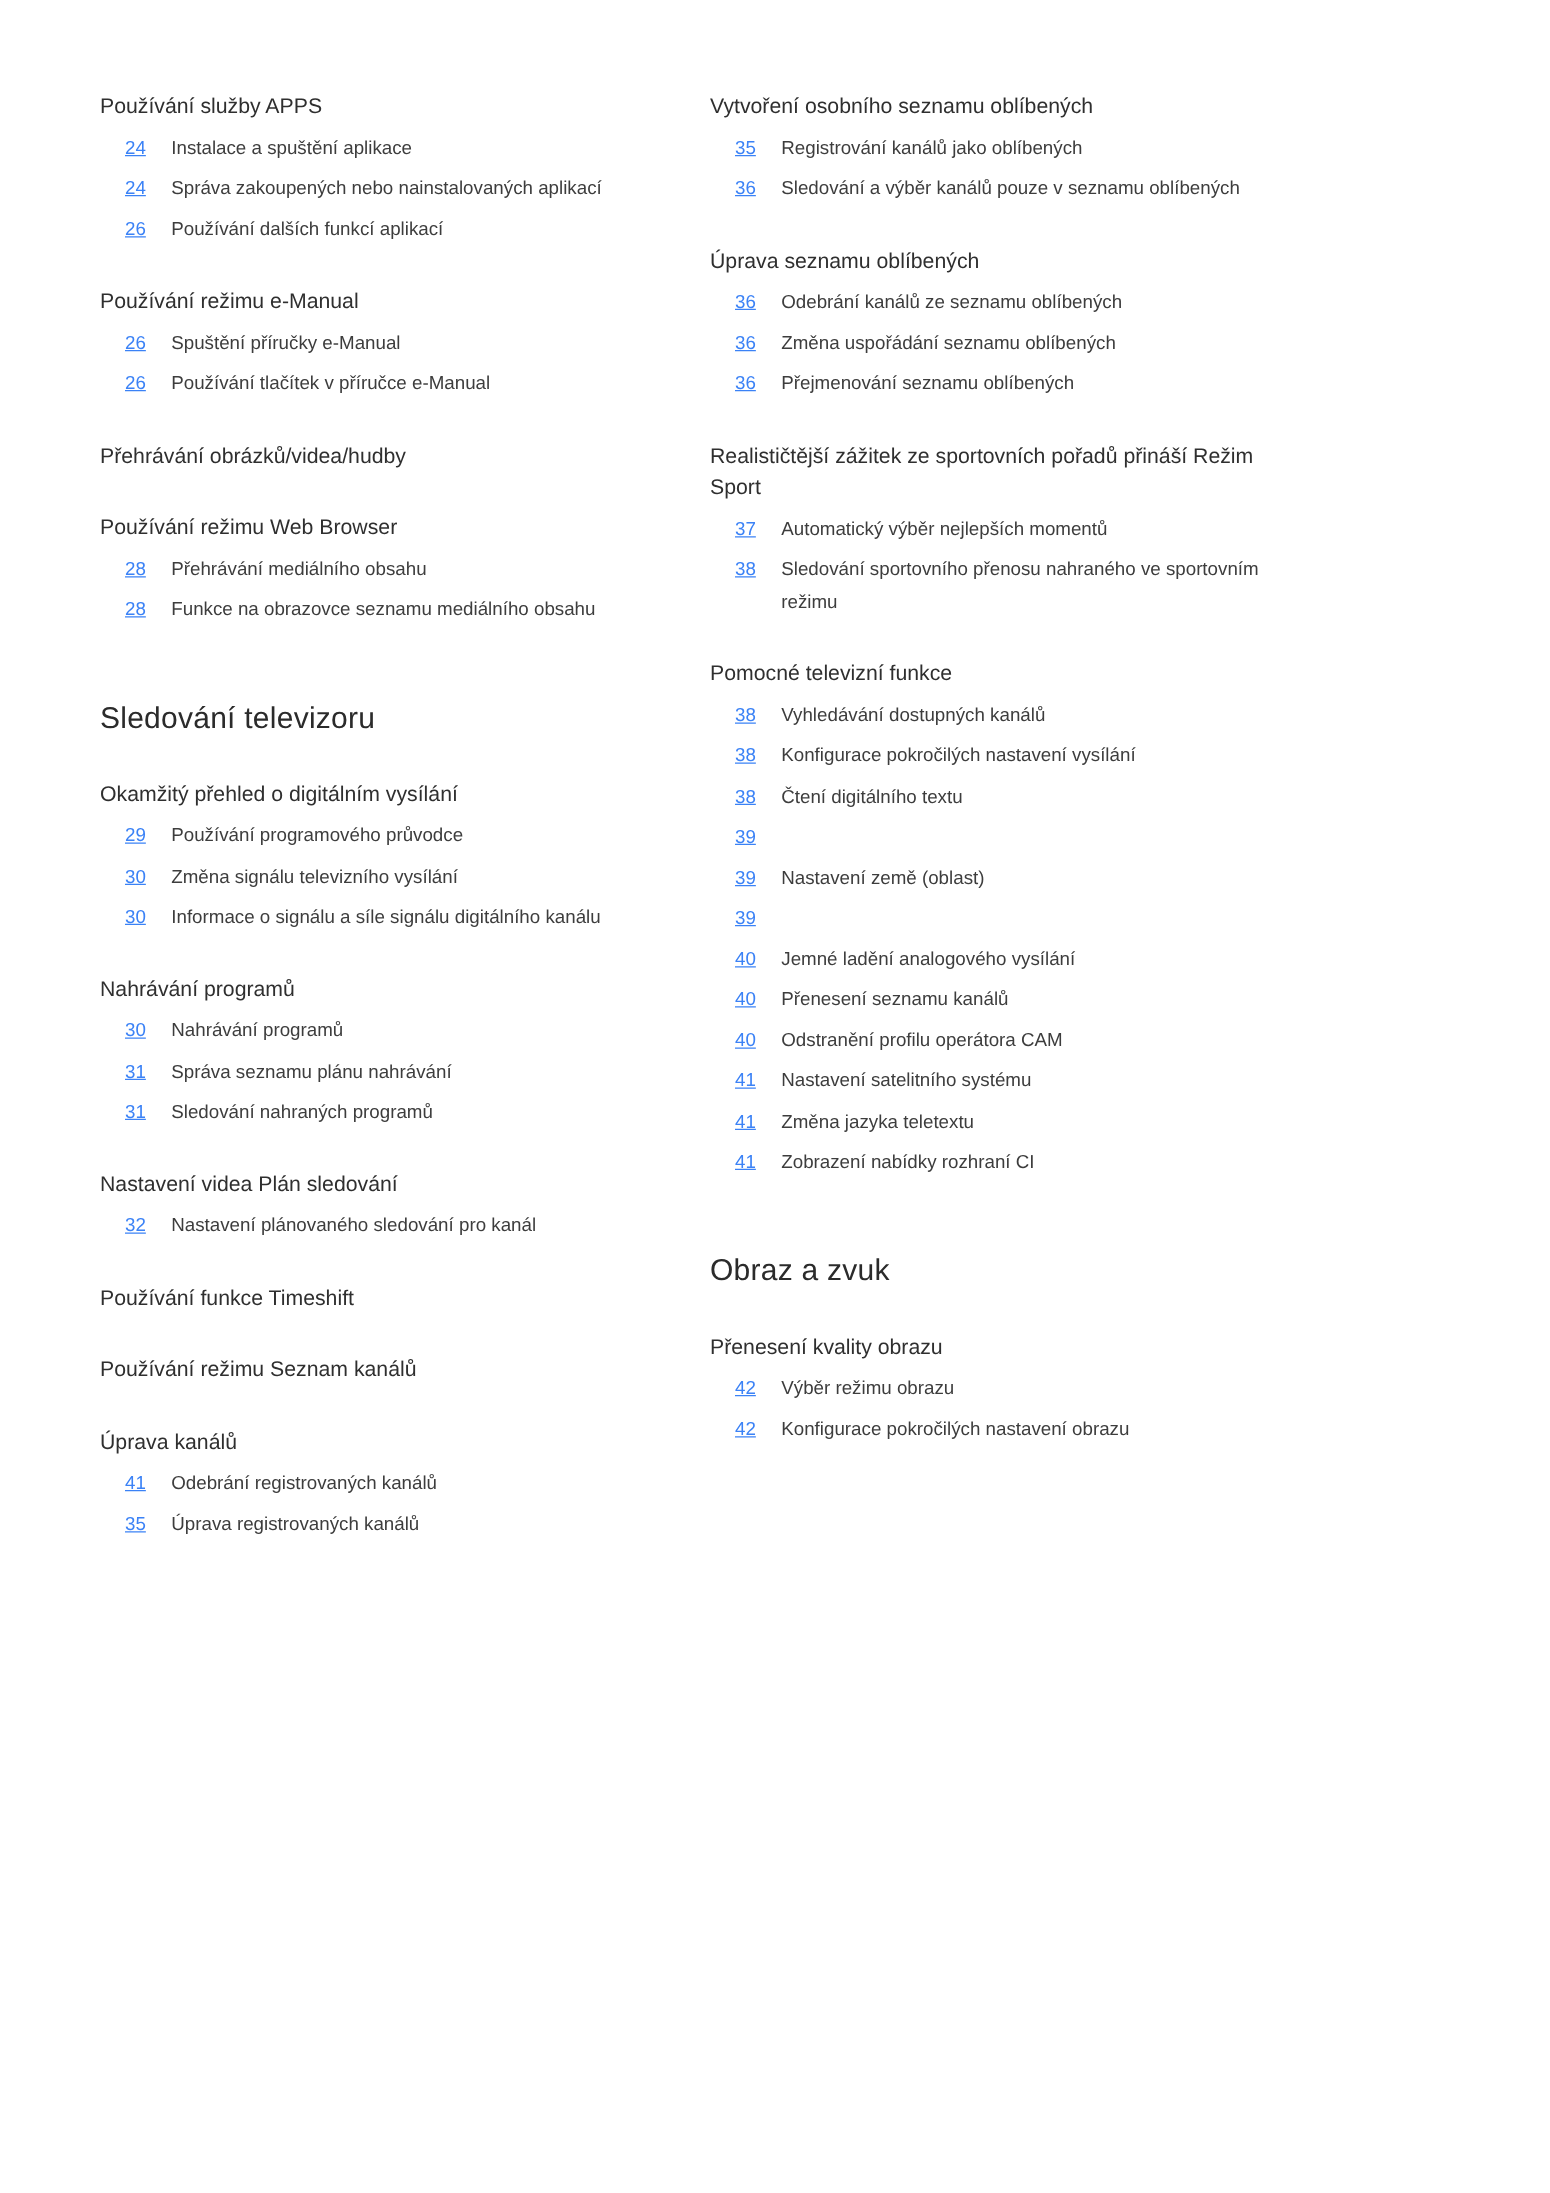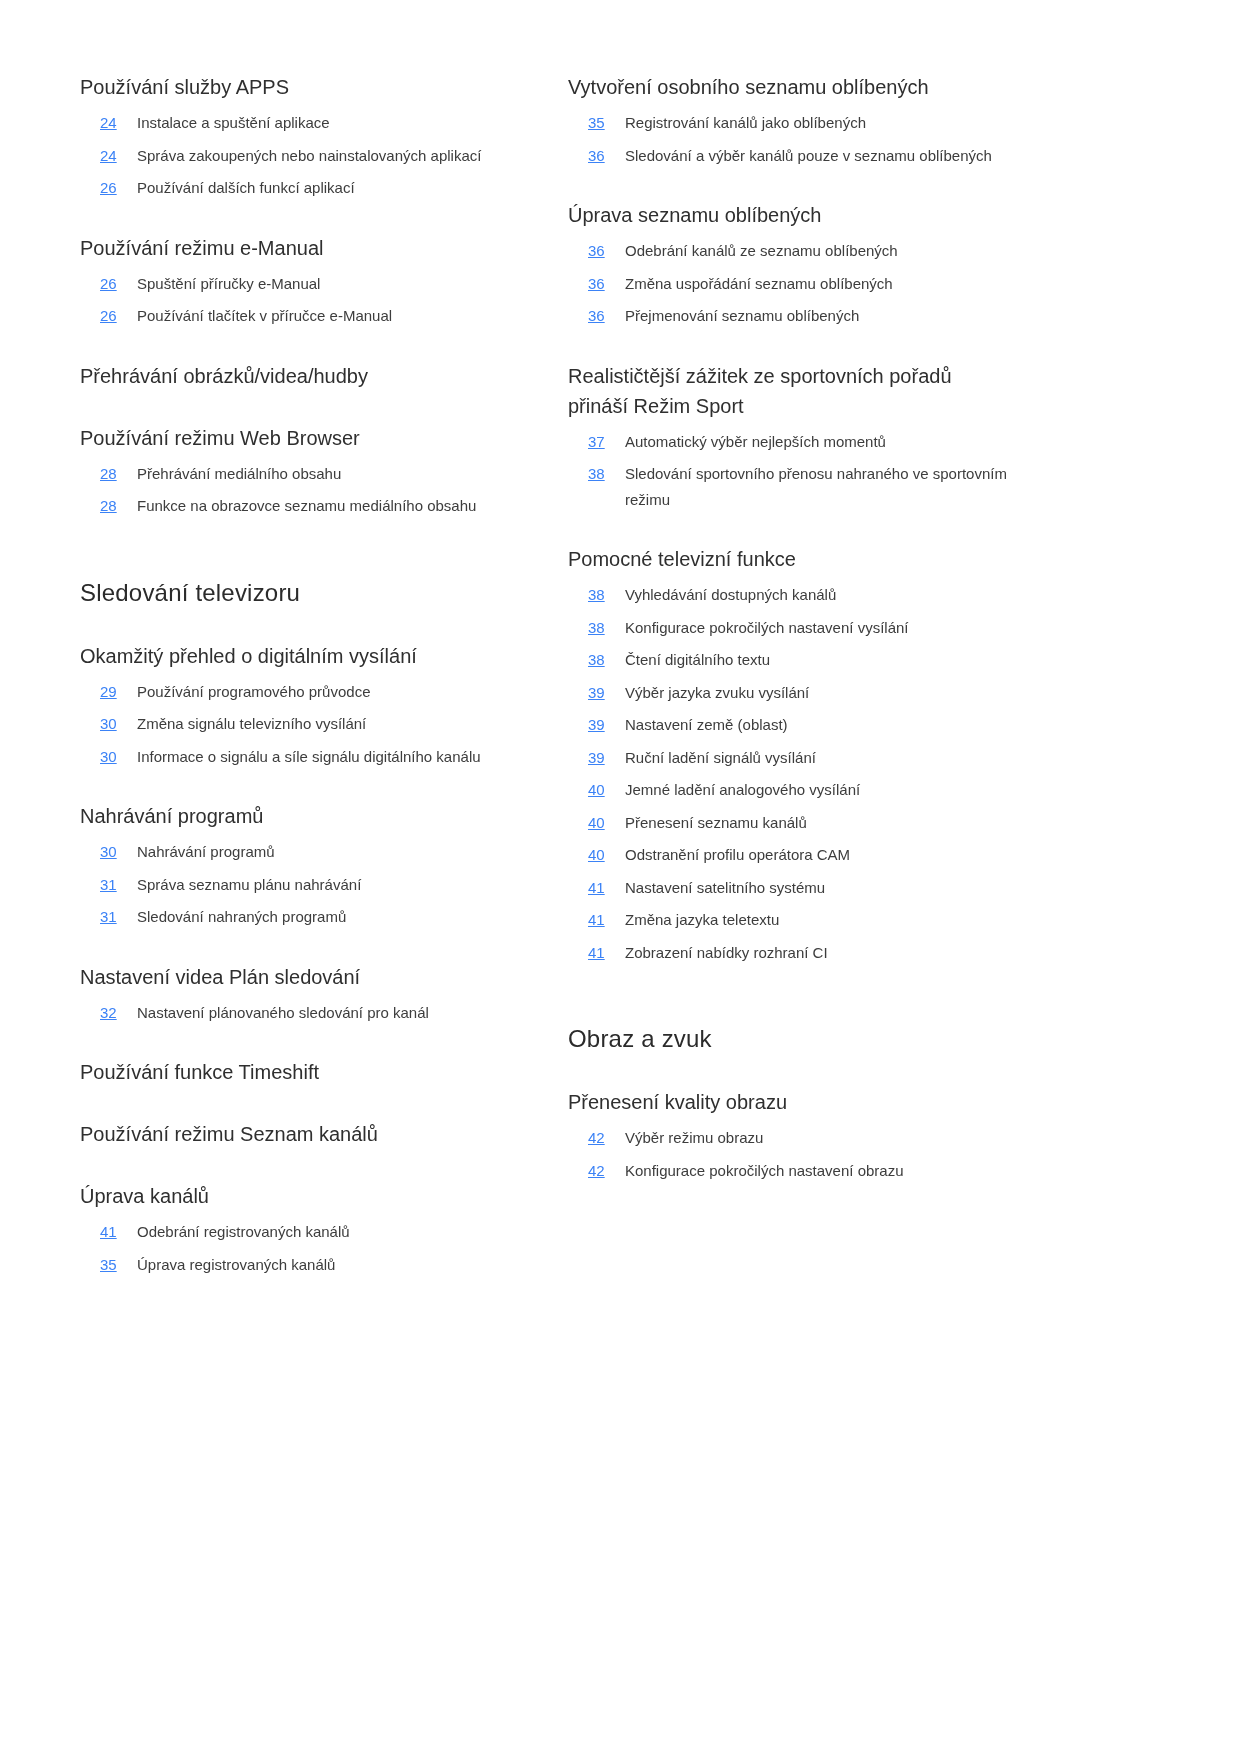--- a/index.html
+++ b/index.html
@@ -16,21 +16,21 @@
   }
   .columns {
     display: flex;
     align-items: flex-start;
   }
   .col { flex: 0 0 auto; }
   .col-left  { width: 442px; margin-right: 46px; }
   .col-right { width: 448px; }
 
   .section {
-    font-size: 20px;
+    font-size: 17px;
     font-weight: 400;
     color: #2f2f2f;
     line-height: 1.5;
     margin: 32px 0 8px 0;
   }
   .col > .section:first-child { margin-top: 0; }
 
   .chapter {
     font-size: 24px;
     font-weight: 400;
@@ -181,29 +181,27 @@
         <div class="item">
           <span class="num">38</span>
           <span class="label">Konfigurace pokročilých nastavení vysílání</span>
         </div>
         <div class="item">
           <span class="num">38</span>
           <span class="label">Čtení digitálního textu</span>
         </div>
         <div class="item">
           <span class="num">39</span>
-          <span class="label">Výběr jazyka zvuku vysílání</span>
         </div>
         <div class="item">
           <span class="num">39</span>
           <span class="label">Nastavení země (oblast)</span>
         </div>
         <div class="item">
           <span class="num">39</span>
-          <span class="label">Ruční ladění signálů vysílání</span>
         </div>
         <div class="item">
           <span class="num">40</span>
           <span class="label">Jemné ladění analogového vysílání</span>
         </div>
         <div class="item">
           <span class="num">40</span>
           <span class="label">Přenesení seznamu kanálů</span>
         </div>
         <div class="item">

